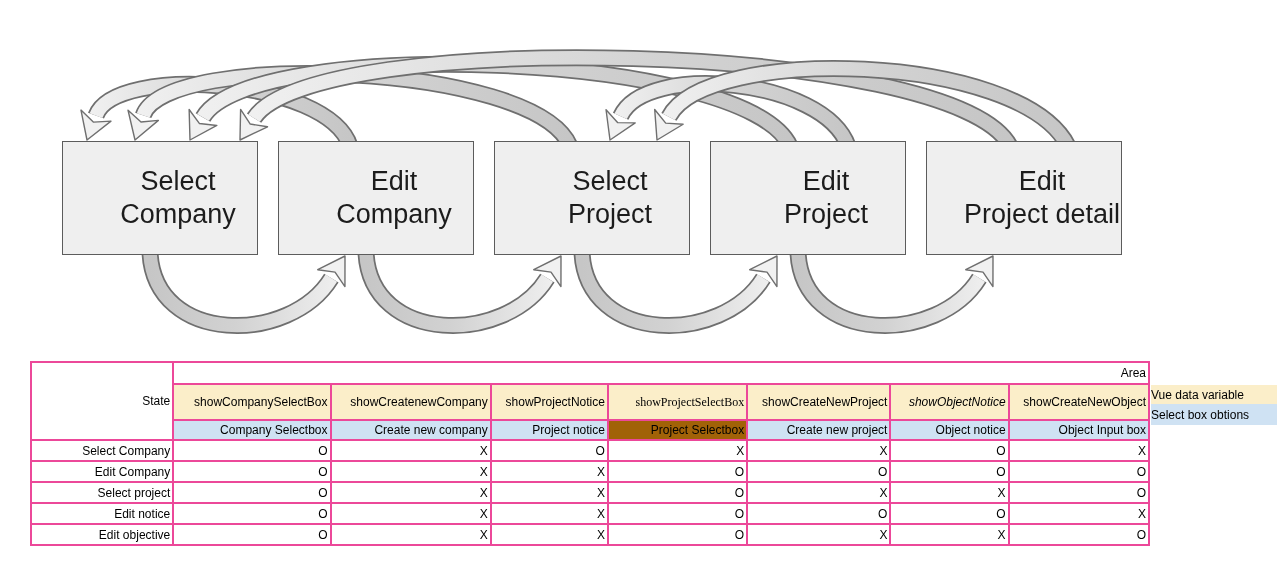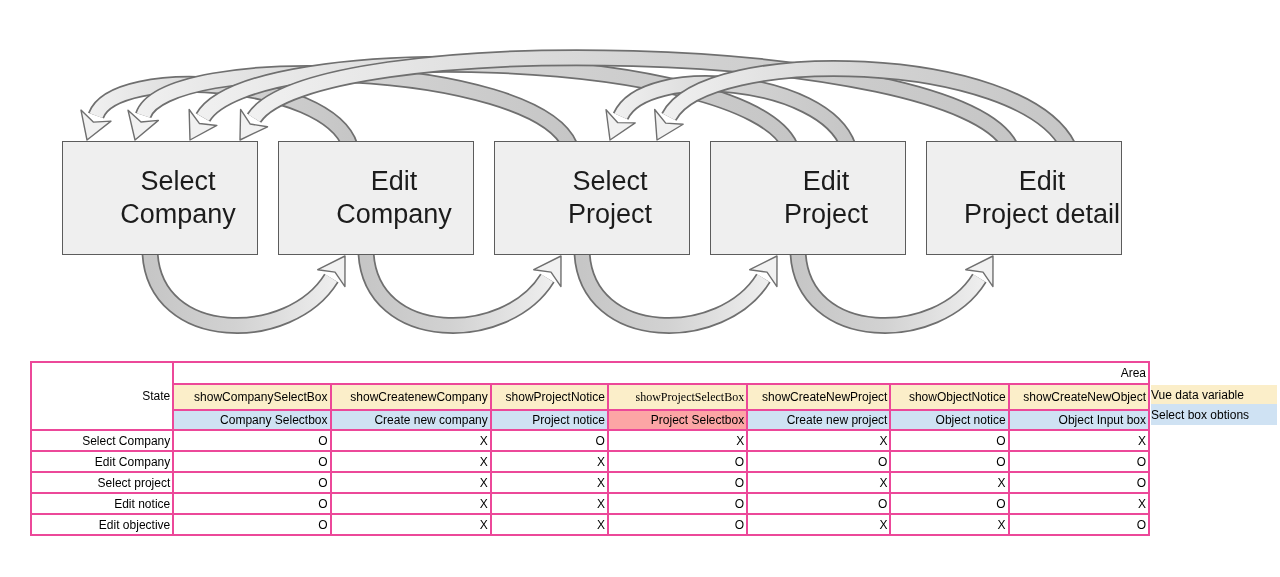--- a/index.html
+++ b/index.html
@@ -20,21 +20,21 @@
   .tablewrap{position:absolute;left:30px;top:361px;z-index:2;}
   table.sa{
     border-collapse:collapse;table-layout:fixed;width:1120px;
     font-size:12px;color:#000;border:2px solid #1f1f1f;
   }
   table.sa th,table.sa td{
     border:2px solid #ec4899;padding:0 2px;text-align:right;font-weight:normal;
     overflow:hidden;white-space:nowrap;
   }
   tr.r-area{height:22px;}
-  tr.r-var{height:26px;margin-left:22px;}
+  tr.r-var{height:36px;margin-left:22px;}
   tr.r-sub{height:20px;}
   tr.r-data{height:21px;}
   tr.r-sub th{border-bottom-width:2px;}
   th.cell-var{background:#fbeec9;}
   th.cell-sub{background:#cfe2f3;}
   .extra{
     position:absolute;left:1121px;width:126px;box-sizing:border-box;
     font-size:12px;color:#000;text-align:left;white-space:nowrap;
     display:flex;align-items:center;
   }
@@ -168,28 +168,28 @@
         <tr class="r-area">
           <th rowspan="3">State</th>
           <th colspan="7">Area</th>
         </tr>
         <tr class="r-var">
           <th class="cell-var" style="background: rgb(251, 238, 201);">showCompanySelectBox</th>
           <th class="cell-var" style="background: rgb(251, 238, 201);">showCreatenewCompany</th>
           <th class="cell-var" style="background: rgb(251, 238, 201);">showProjectNotice</th>
           <th class="cell-var" style="background: rgb(251, 238, 201); font-family: Liberation Serif, serif;">showProjectSelectBox</th>
           <th class="cell-var" style="background: rgb(251, 238, 201);">showCreateNewProject</th>
-          <th class="cell-var" style="background: rgb(251, 238, 201);">showObjectNotice</th>
+          <th class="cell-var" style="background: rgb(251, 238, 201); font-style: italic;">showObjectNotice</th>
           <th class="cell-var" style="background: rgb(251, 238, 201);">showCreateNewObject</th>
         </tr>
         <tr class="r-sub">
           <th class="cell-sub" style="background: rgb(207, 226, 243);">Company Selectbox</th>
           <th class="cell-sub" style="background: rgb(207, 226, 243);">Create new company</th>
           <th class="cell-sub" style="background: rgb(207, 226, 243);">Project notice</th>
-          <th class="cell-sub" style="background: #fca5a5;">Project Selectbox</th>
+          <th class="cell-sub" style="background: #a16207;">Project Selectbox</th>
           <th class="cell-sub" style="background: rgb(207, 226, 243);">Create new project</th>
           <th class="cell-sub" style="background: rgb(207, 226, 243);">Object notice</th>
           <th class="cell-sub" style="background: rgb(207, 226, 243);">Object Input box</th>
         </tr>
       </thead>
       <tbody id="sa-body">
           <tr class="r-data">
             <td>Select Company</td>
             <td>O</td>
             <td>X</td>

